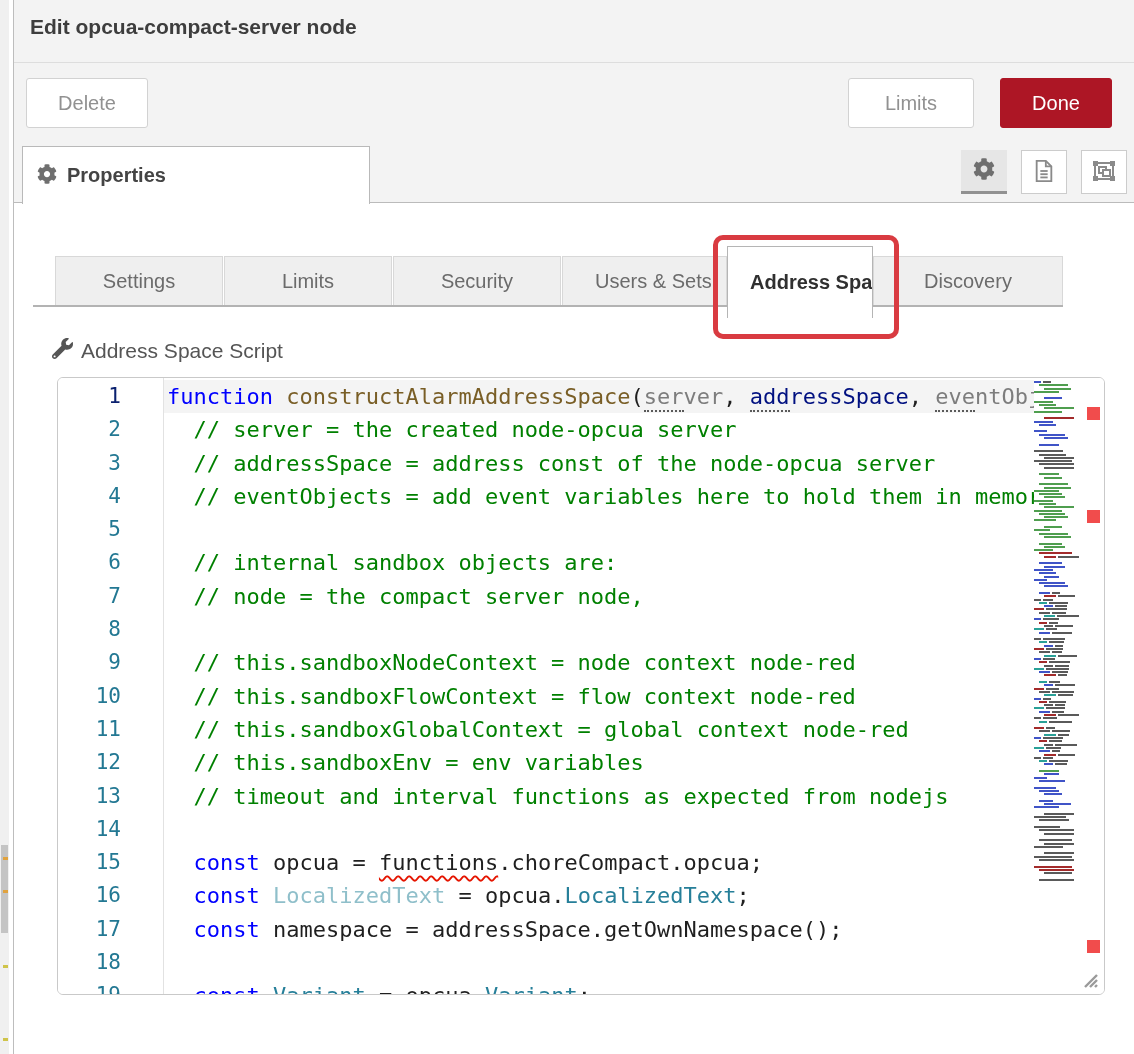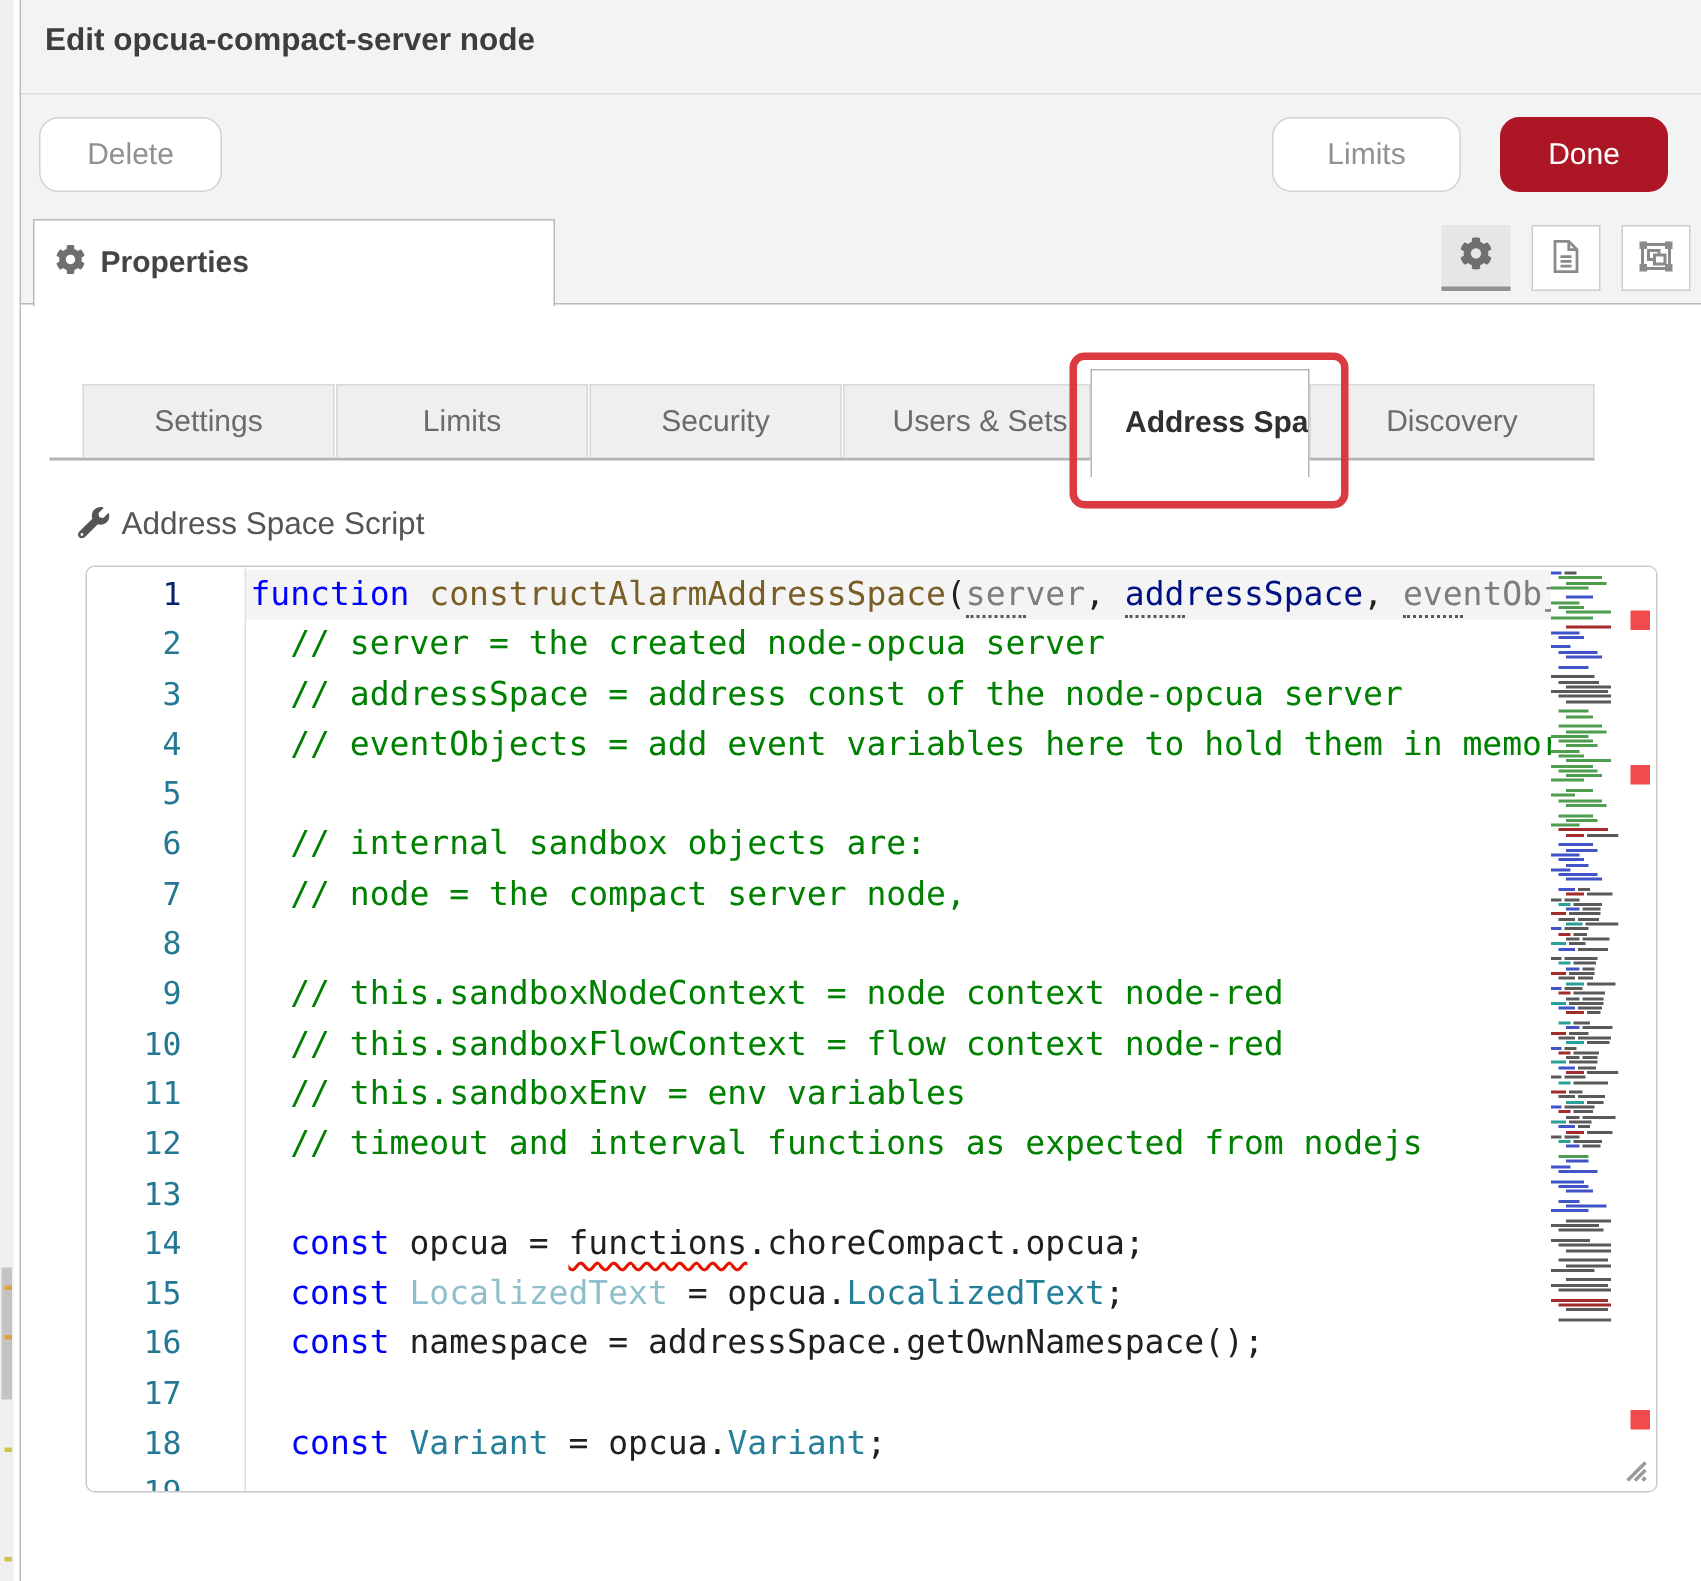--- a/index.html
+++ b/index.html
@@ -10,21 +10,21 @@
   .page-scrollbar{position:absolute;left:0;top:0;width:9px;height:1054px;background:#f0f0f0;}
   .page-scrollbar-thumb{position:absolute;left:1px;top:845px;width:7px;height:88px;background:#c4c4c4;}
   .sb-tick{position:absolute;left:3px;width:5px;height:3px;}
   .tray-border{position:absolute;left:13px;top:0;width:1px;height:1054px;background:#bdbdbd;}
 
   
   .header-bg{position:absolute;left:14px;top:0;width:1120px;height:203px;background:#f3f3f3;border-bottom:1px solid #bbb;box-sizing:border-box;}
   .titlebar-line{position:absolute;left:14px;top:62px;width:1120px;height:1px;background:#ddd;}
   .dialog-title{position:absolute;left:30px;top:15px;font-size:21px;font-weight:bold;color:#3d3d3d;}
 
-  .btn{position:absolute;height:50px;box-sizing:border-box;border-radius:13px;font-size:20px;
+  .btn{position:absolute;height:50px;box-sizing:border-box;border-radius:3px;font-size:20px;
        display:flex;align-items:center;justify-content:center;cursor:pointer;}
   .btn.secondary{background:#fff;border:1px solid #d2d2d2;color:#919191;}
   .btn-delete{left:26px;top:78px;width:122px;}
   .btn-cancel{left:848px;top:78px;width:126px;}
   .btn-done{left:1000px;top:78px;width:112px;background:var(--done-color,#ad1625);border:1px solid var(--done-color,#ad1625);color:#fff;}
 
   
   .prop-tab{position:absolute;left:22px;top:146px;width:348px;height:58px;background:#fff;
             border:1px solid #b9b9b9;border-bottom:none;box-sizing:border-box;z-index:3;
             display:flex;align-items:center;padding-left:14px;gap:10px;}
@@ -42,21 +42,21 @@
        cursor:pointer;overflow:hidden;white-space:nowrap;z-index:1;}
   .tab.t0{left:55px;width:168px;} .tab.t1{left:224px;width:168px;} .tab.t2{left:393px;width:168px;}
   .tab.t3{left:562px;width:165px;justify-content:flex-start;padding-left:32px;}
   .tab.t5{left:873px;width:190px;}
   .tab.active{left:727px;width:146px;top:246px;height:72px;background:#fff;border:1px solid #b5b5b5;border-bottom:none;
               font-weight:bold;color:#303030;z-index:2;justify-content:flex-start;padding-left:22px;}
   .annotation-box{position:absolute;left:713px;top:235px;width:176px;height:94px;border:5px solid var(--annot,#d93b41);
                   border-radius:10px;z-index:6;pointer-events:none;}
 
   
-  .section-label{position:absolute;left:52px;top:338px;display:flex;gap:8px;color:#555;}
+  .section-label{position:absolute;left:52px;top:338px;display:flex;align-items:center;gap:8px;color:#555;}
   .section-label .txt{font-size:21px;}
 
   
   .code-editor{position:absolute;left:57px;top:377px;width:1048px;height:618px;box-sizing:border-box;
                border:1px solid #c9c9c9;border-radius:6px;background:#fff;overflow:hidden;}
   .gutter{position:absolute;left:0;top:0;width:105px;height:100%;background:#fff;padding-top:2px;box-sizing:border-box;}
   .gutter-border{position:absolute;left:105px;top:0;width:1px;height:100%;background:#e2e2e2;}
   .line-number{height:33.3px;line-height:33.3px;text-align:right;padding-right:42px;
                font-family:"DejaVu Sans Mono",monospace;font-size:21px;color:var(--lnum,#237893);}
   .line-number.active{color:var(--lnum-active,#0b216f);}
@@ -193,20 +193,21 @@
         <div class="code-line active"><span class="tok-kw">function</span><span class="tok-pl"> </span><span class="tok-fn">constructAlarmAddressSpace</span><span class="tok-pl">(</span><span class="tok-dim"><span class="dots3">ser</span>ver</span><span class="tok-pl">, </span><span class="tok-param"><span class="dots3">add</span>ressSpace</span><span class="tok-pl">, </span><span class="tok-dim"><span class="dots3">eve</span>ntObjects</span></div>
         <div class="code-line"><span class="tok-pl">  </span><span class="tok-cmt">// server = the created node-opcua server</span></div>
         <div class="code-line"><span class="tok-pl">  </span><span class="tok-cmt">// addressSpace = address const of the node-opcua server</span></div>
         <div class="code-line"><span class="tok-pl">  </span><span class="tok-cmt">// eventObjects = add event variables here to hold them in memory</span></div>
         <div class="code-line"></div>
         <div class="code-line"><span class="tok-pl">  </span><span class="tok-cmt">// internal sandbox objects are:</span></div>
         <div class="code-line"><span class="tok-pl">  </span><span class="tok-cmt">// node = the compact server node,</span></div>
         <div class="code-line"><span class="tok-pl">  </span></div>
         <div class="code-line"><span class="tok-pl">  </span><span class="tok-cmt">// this.sandboxNodeContext = node context node-red</span></div>
         <div class="code-line"><span class="tok-pl">  </span><span class="tok-cmt">// this.sandboxFlowContext = flow context node-red</span></div>
+        <div class="code-line"><span class="tok-pl">  </span><span class="tok-cmt">// this.sandboxGlobalContext = global context node-red</span></div>
         <div class="code-line"><span class="tok-pl">  </span><span class="tok-cmt">// this.sandboxEnv = env variables</span></div>
         <div class="code-line"><span class="tok-pl">  </span><span class="tok-cmt">// timeout and interval functions as expected from nodejs</span></div>
         <div class="code-line"></div>
         <div class="code-line"><span class="tok-pl">  </span><span class="tok-kw">const</span><span class="tok-pl"> opcua = </span><span class="tok-err">functions</span><span class="tok-pl">.choreCompact.opcua;</span></div>
         <div class="code-line"><span class="tok-pl">  </span><span class="tok-kw">const</span><span class="tok-pl"> </span><span class="tok-typedim">LocalizedText</span><span class="tok-pl"> = opcua.</span><span class="tok-type">LocalizedText</span><span class="tok-pl">;</span></div>
         <div class="code-line"><span class="tok-pl">  </span><span class="tok-kw">const</span><span class="tok-pl"> namespace = addressSpace.getOwnNamespace();</span></div>
         <div class="code-line"></div>
         <div class="code-line"><span class="tok-pl">  </span><span class="tok-kw">const</span><span class="tok-pl"> </span><span class="tok-type">Variant</span><span class="tok-pl"> = opcua.</span><span class="tok-type">Variant</span><span class="tok-pl">;</span></div>
       </div>
     <div class="minimap" id="minimap">

